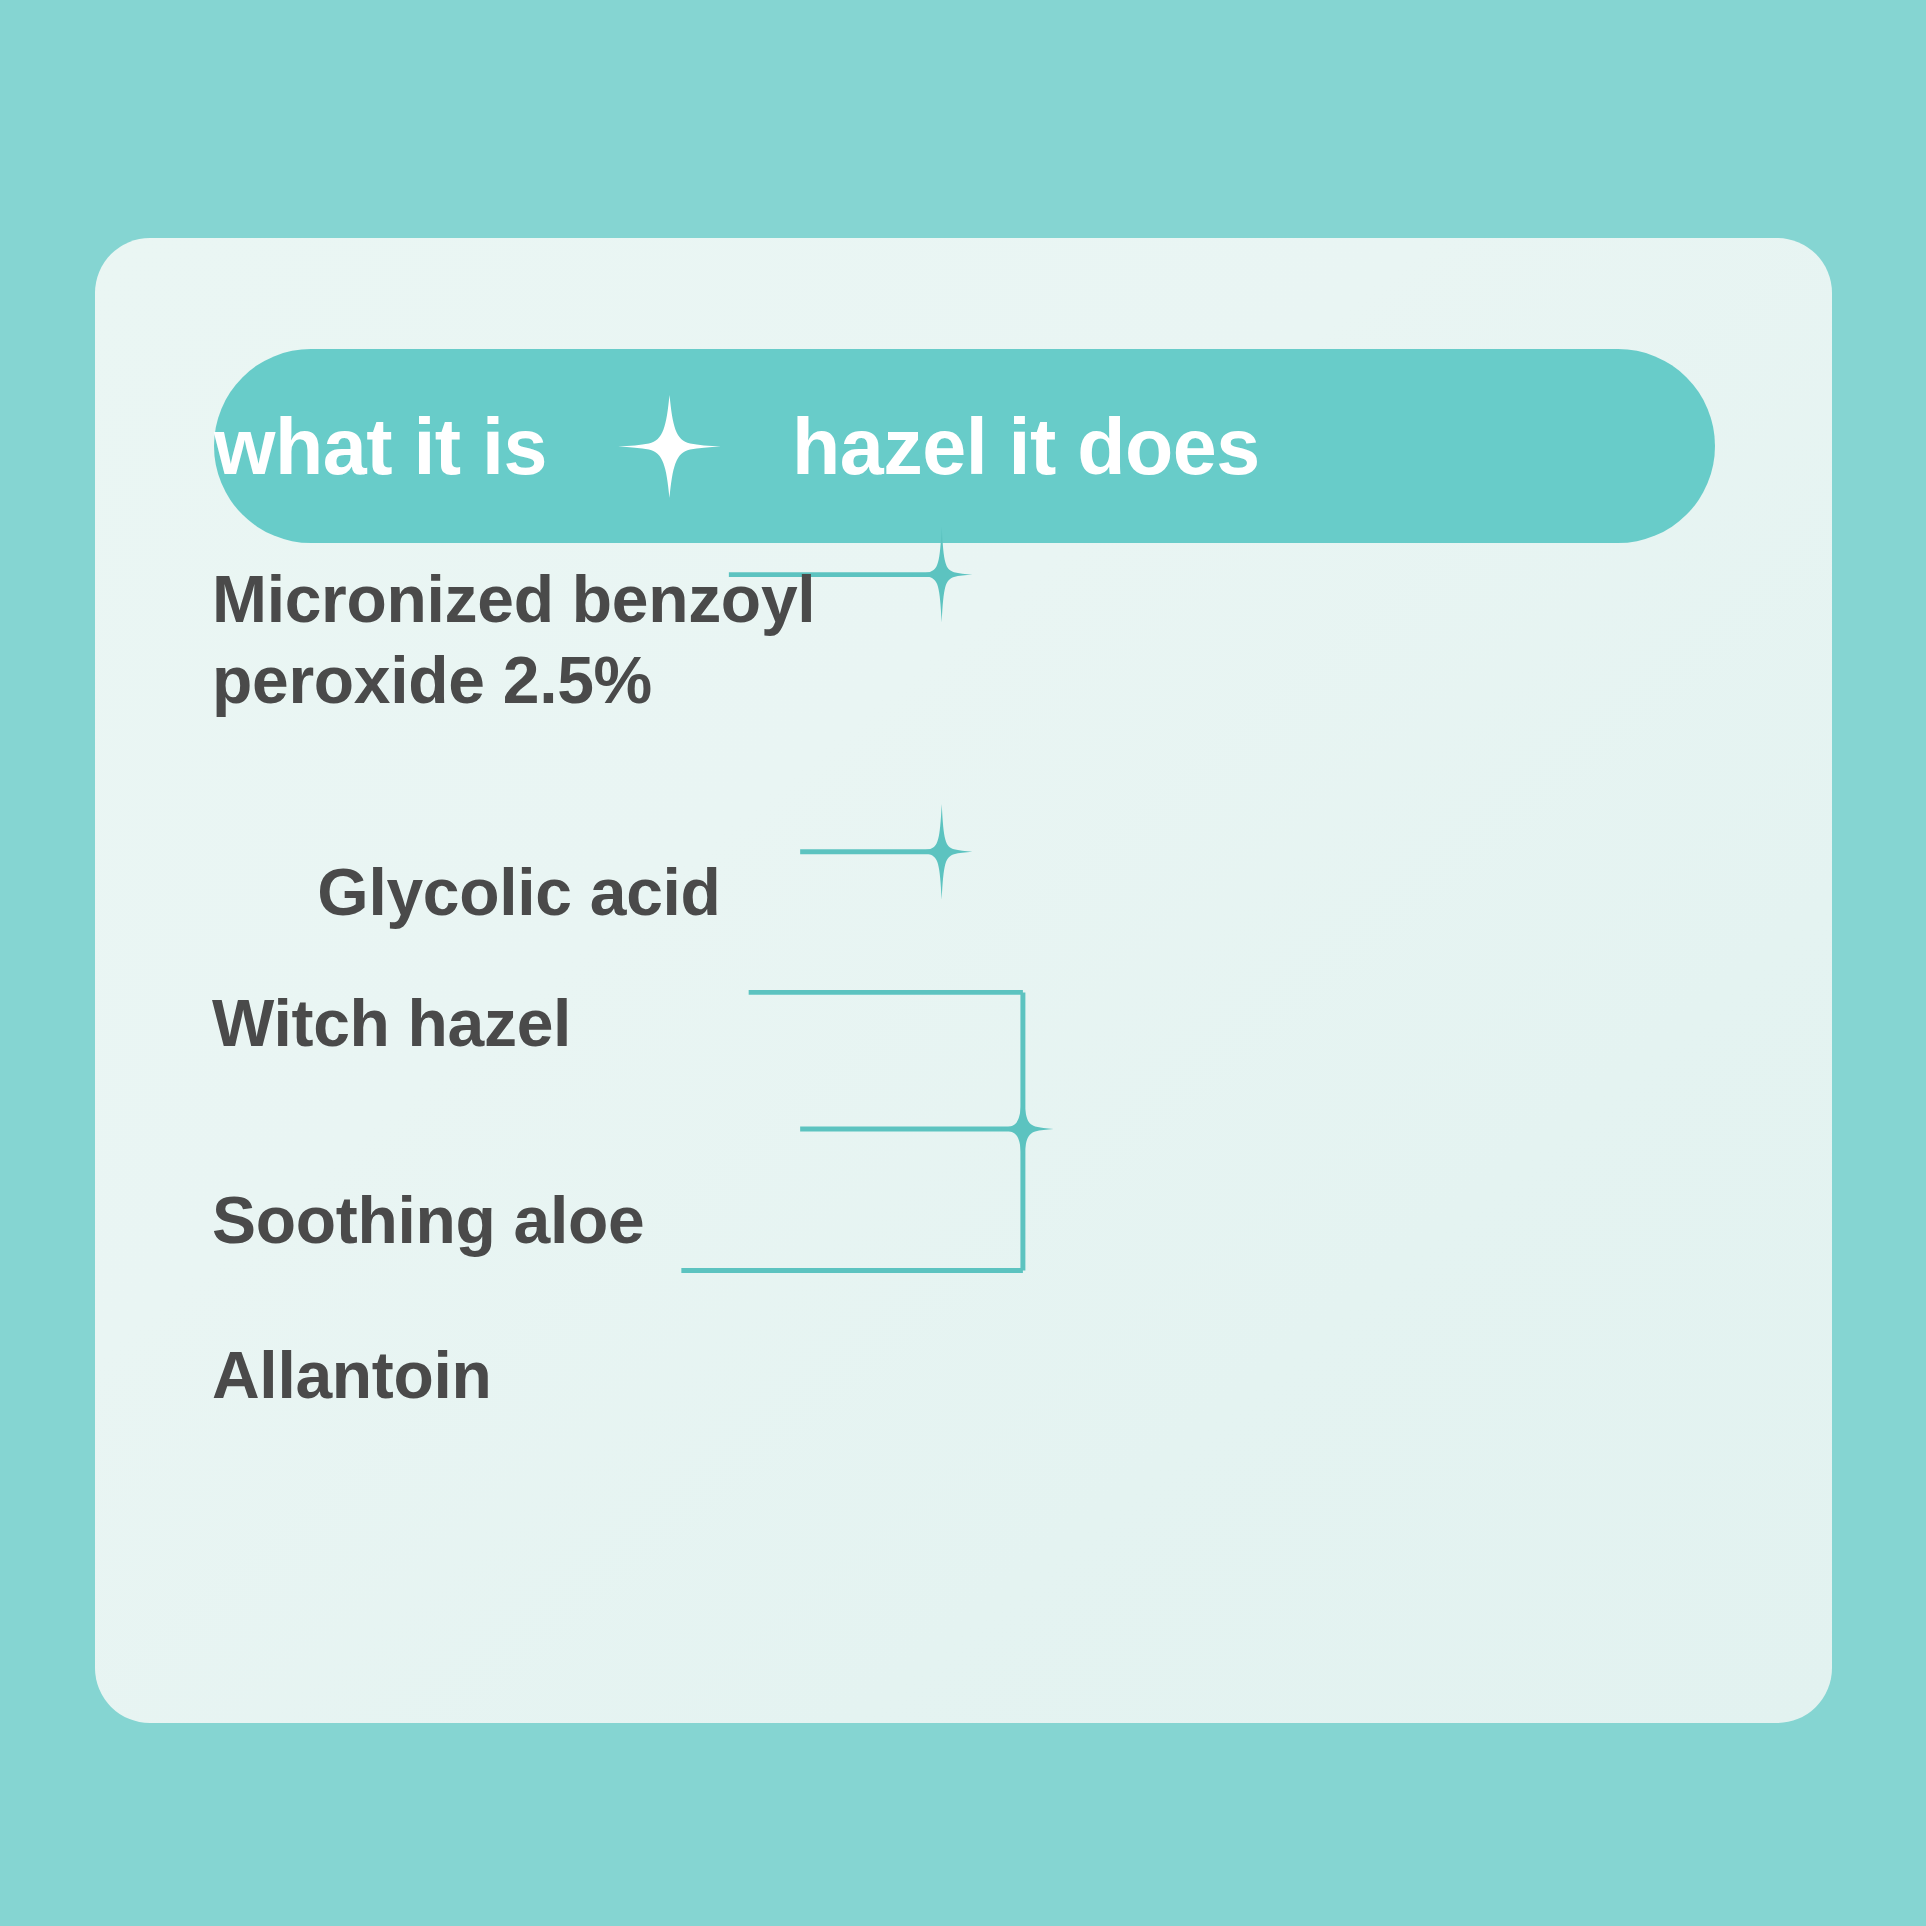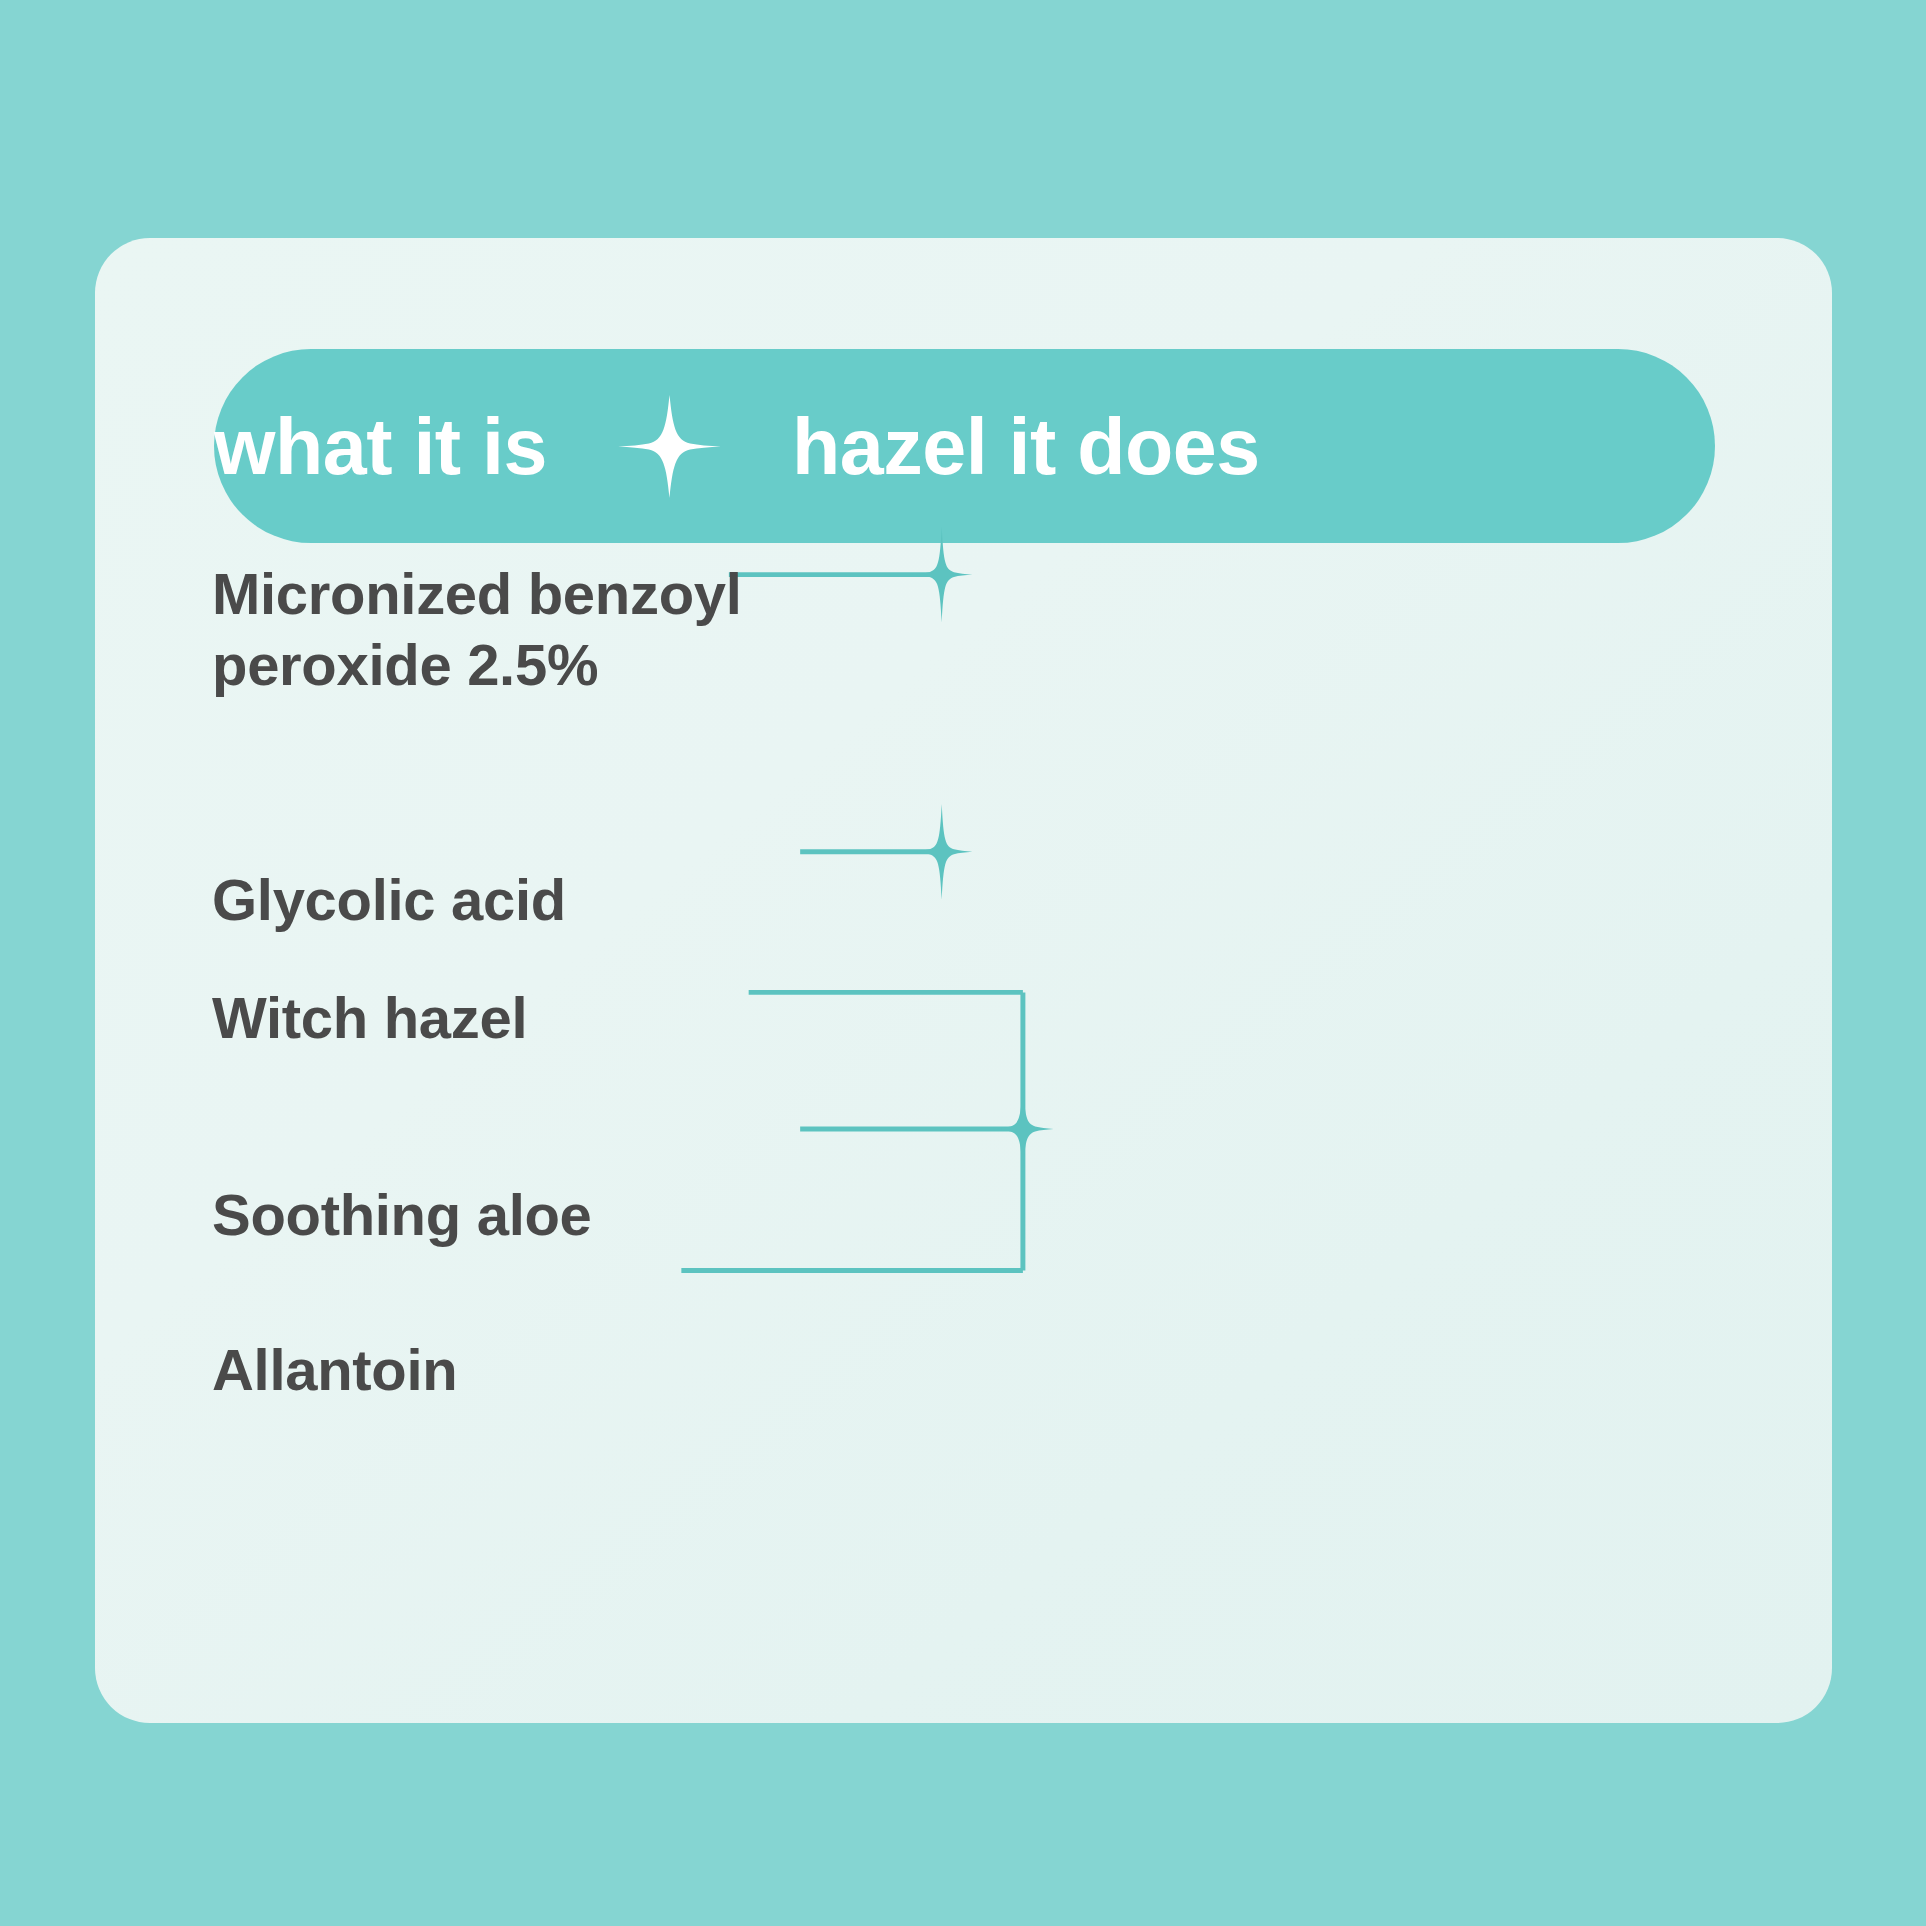--- a/index.html
+++ b/index.html
@@ -83,27 +83,27 @@
     left: 990px;
     top: 0;
     width: 644px;
     height: 1180px;
   }
 
   
   .ing {
     position: absolute;
     color: #4a4a4a;
-    font-size: 58px;
+    font-size: 66px;
     font-weight: 700;
     line-height: 1.22;
     letter-spacing: -0.3px;
   }
   .ing-0 { left: 0; top: 16px;  width: 614px; }
-  .ing-1 { left: 0; top: 322px; width: 614px; }
+  .ing-1 { left: 0; top: 309px; width: 614px; text-align: center; }
   .ing-2 { left: 0; top: 440px; width: 614px; }
   .ing-3 { left: 0; top: 637px; width: 614px; }
   .ing-4 { left: 0; top: 792px; width: 614px; }
 
   
   .ben {
     position: absolute;
     color: #4b4f50;
     font-size: 56px;
     font-weight: 400;

